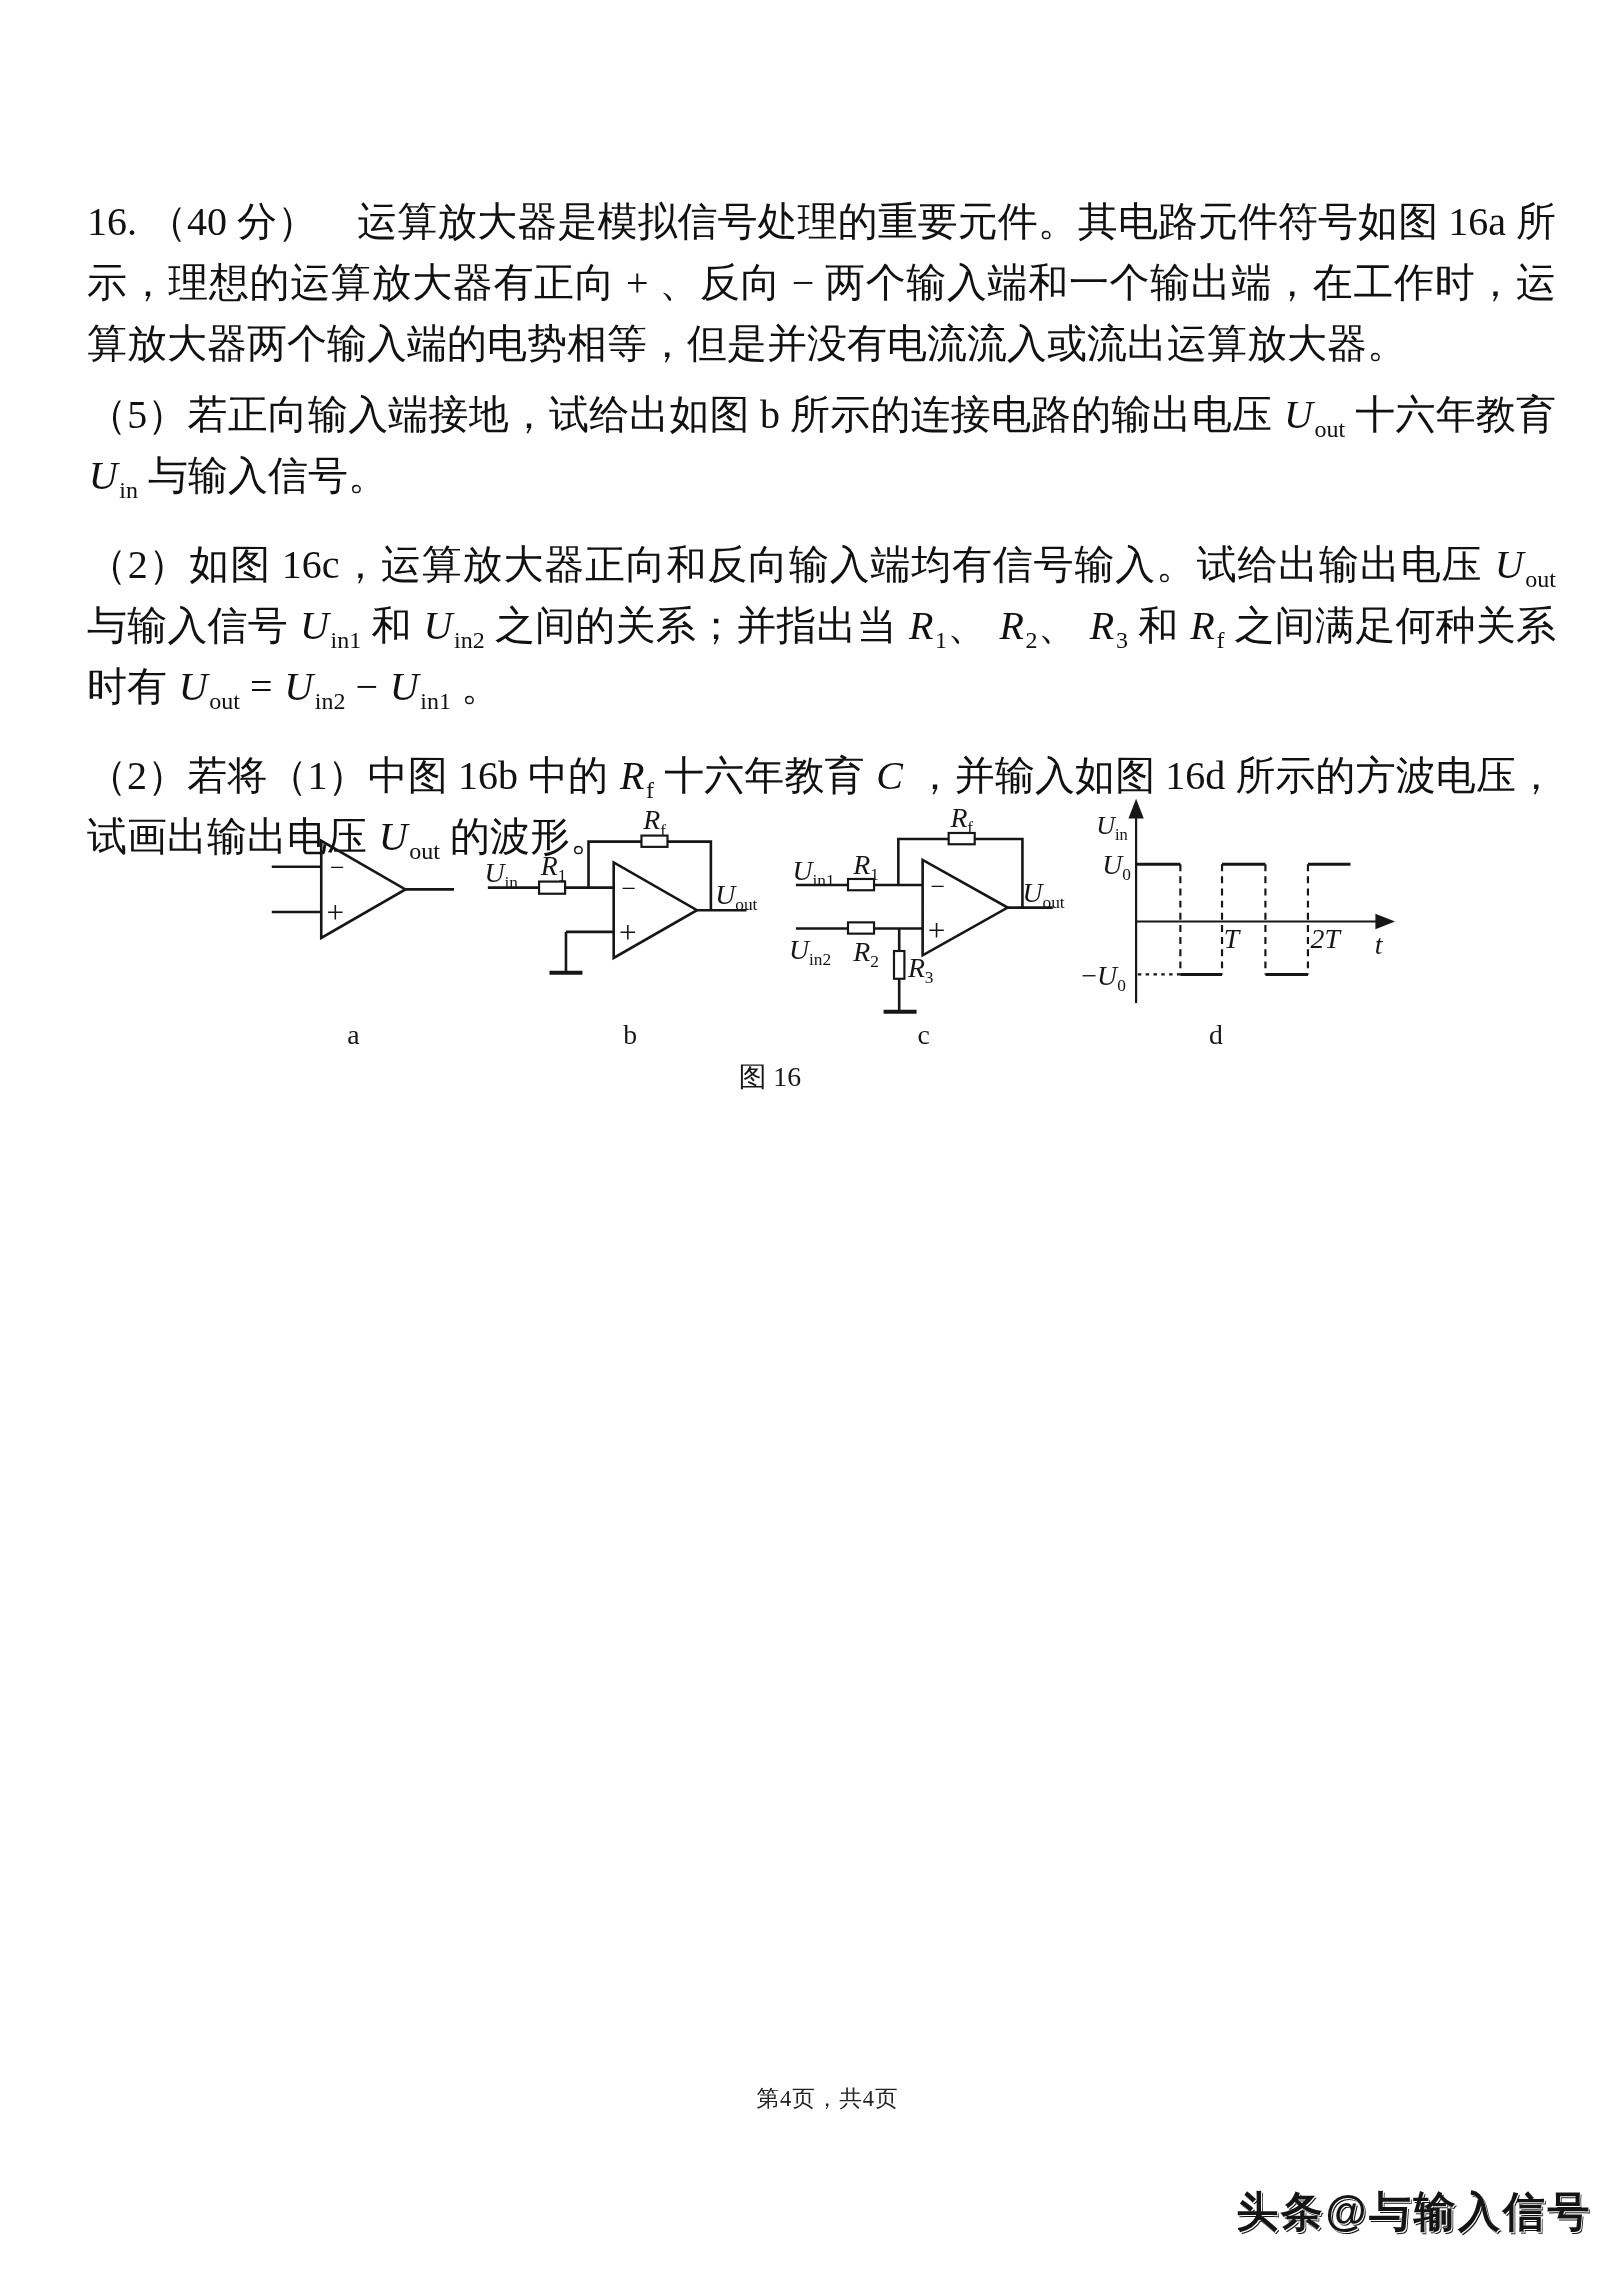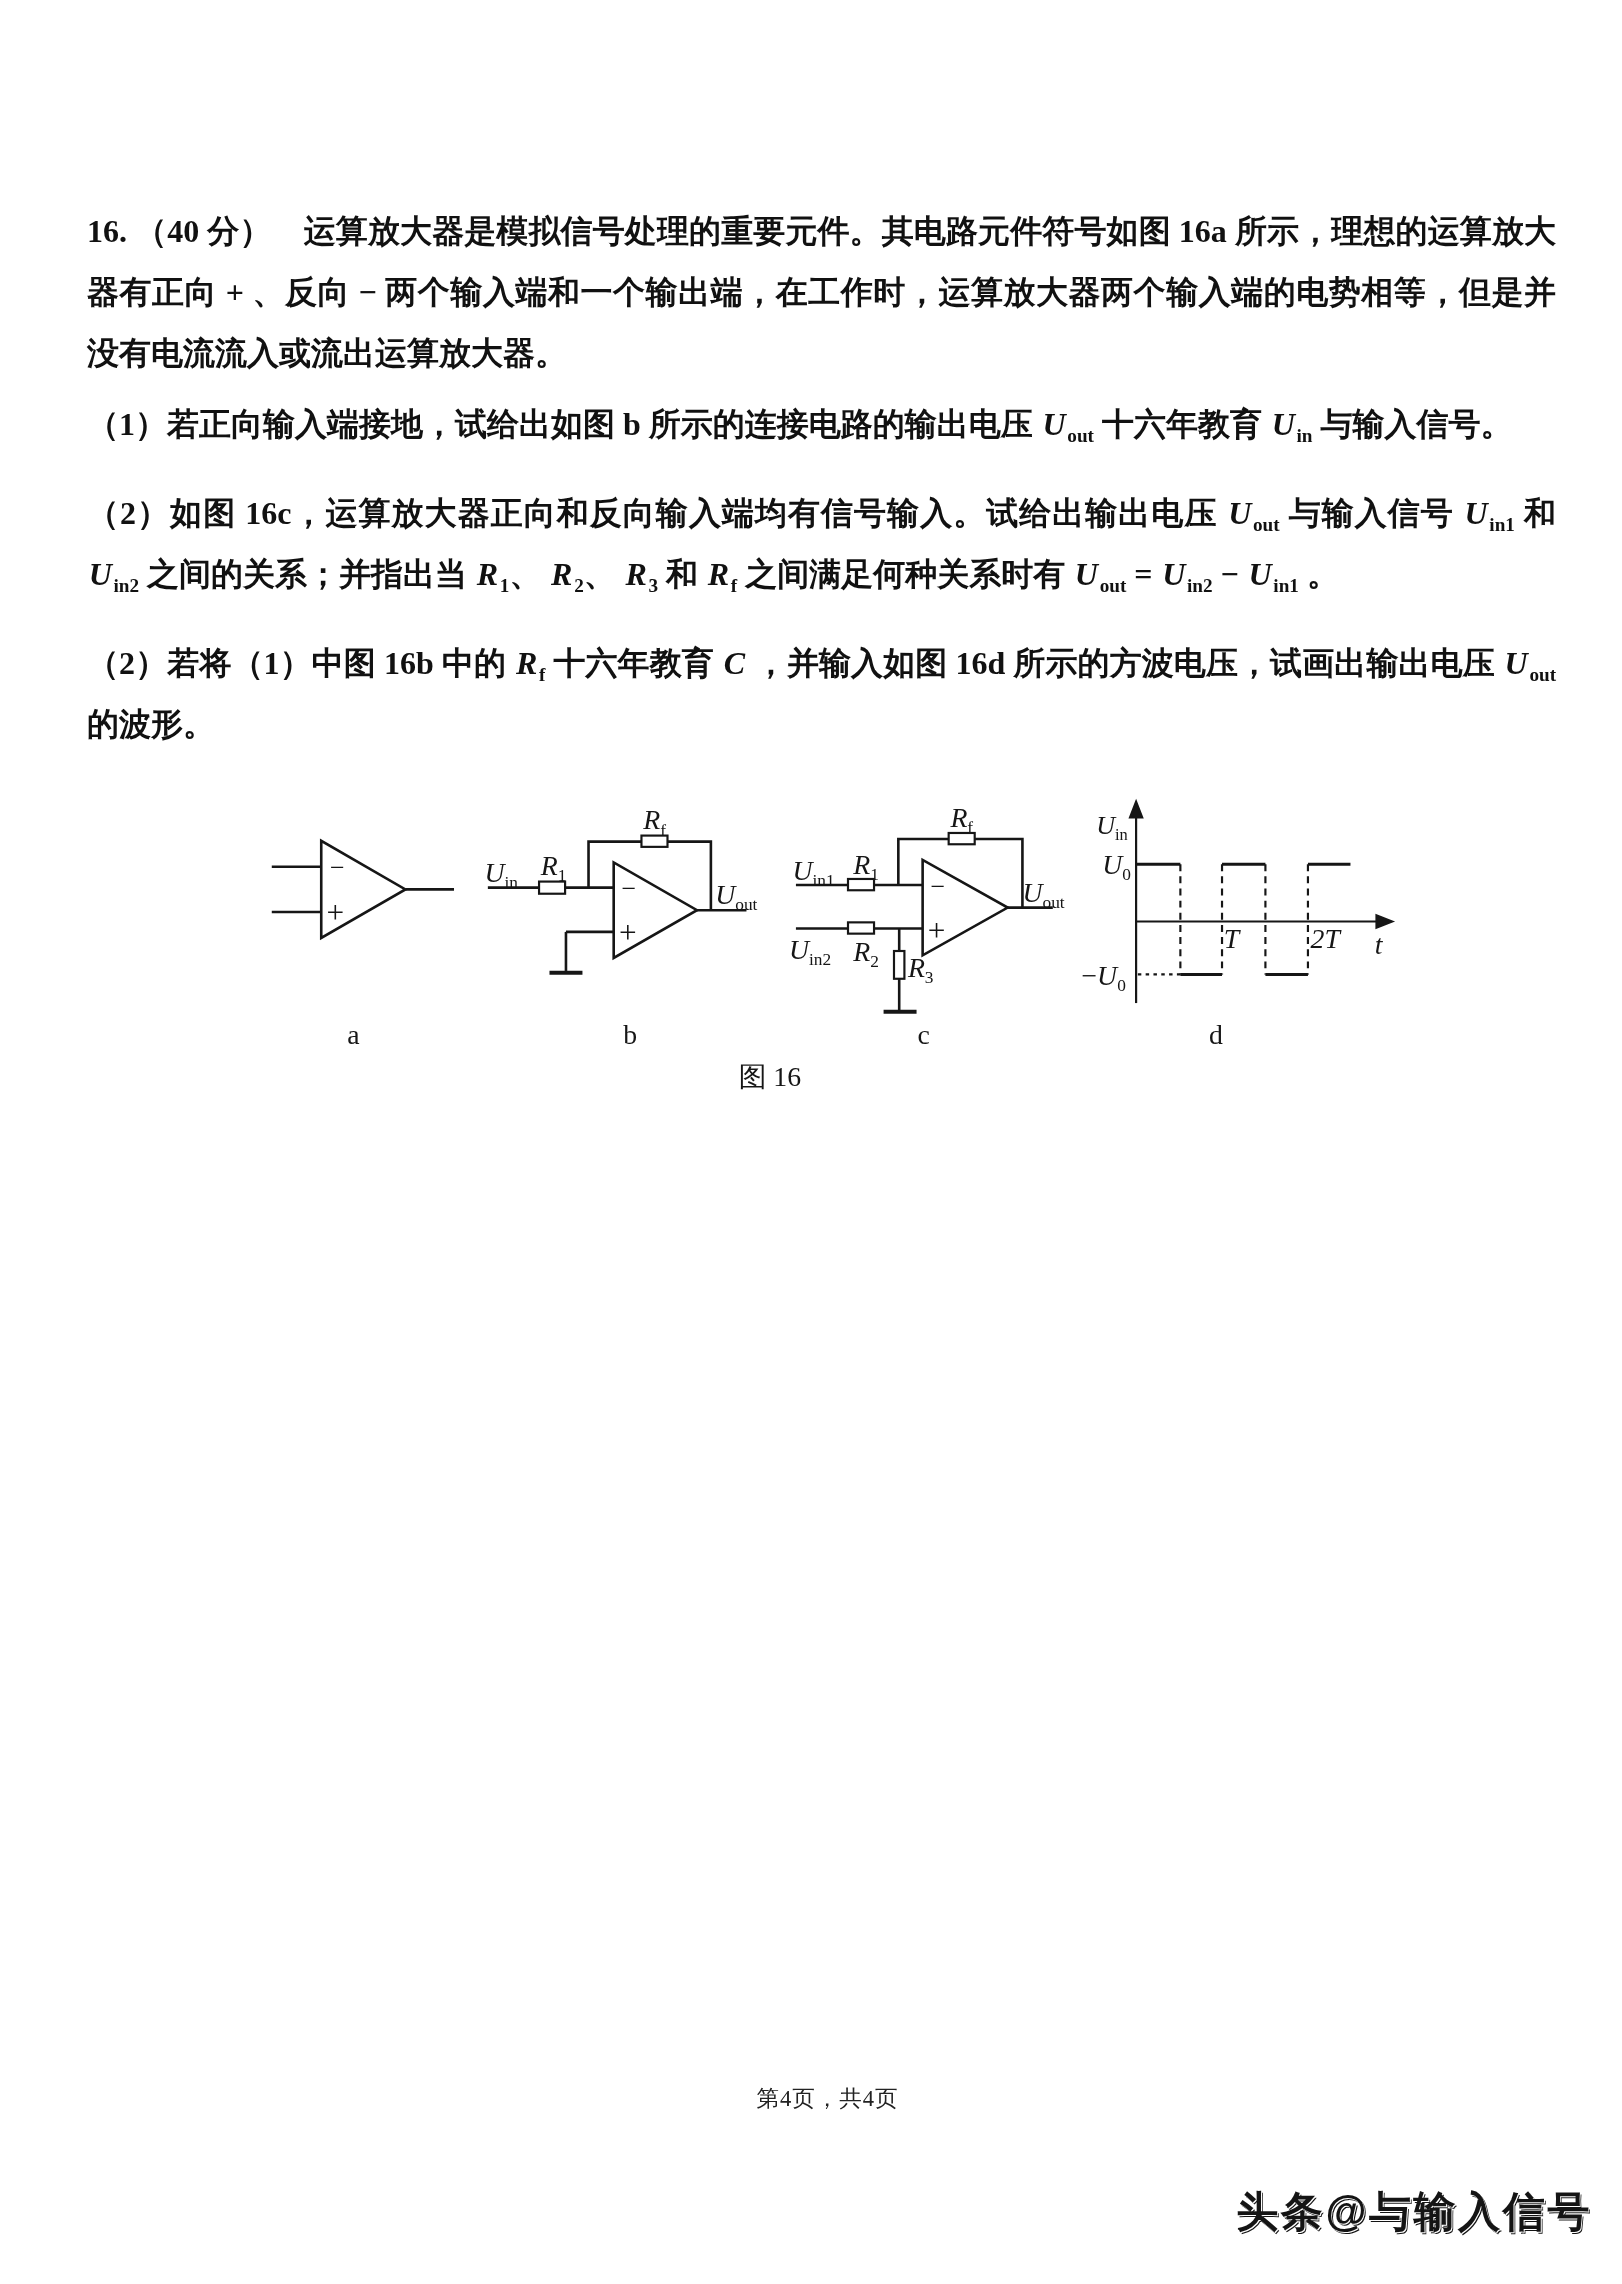--- a/index.html
+++ b/index.html
@@ -1,22 +1,22 @@
 <!DOCTYPE html>
 <html style="font-size:14px"><head>
 <meta charset="utf-8">
 <style>
   html,body{margin:0;padding:0;}
   body{
     width:1623px;height:2284px;position:relative;background:#ffffff;
     font-family:"Liberation Serif",serif;color:#111;
   }
   .doc{
-    position:absolute;left:87px;top:201px;width:1469px;
-    font-size:32px;line-height:61px;text-align:justify;font-weight:bold;
+    position:absolute;left:87px;top:191px;width:1469px;
+    font-size:40px;line-height:61px;text-align:justify;
   }
   .para{margin:0;}
   .para.gap-s{margin-bottom:10.4px;}
   .para.gap-m{margin-bottom:28px;}
   .var{font-style:italic;font-family:"Liberation Serif",serif;padding:0 1.7px;}
   sub.vsub{font-size:0.6em;line-height:0;}
   .figwrap{position:absolute;left:139px;top:786px;width:1267px;height:330px;}
   svg{display:block;}
   svg line,svg polyline,svg polygon,svg rect,svg path{stroke:#161616;}
   .figtext{font-family:"Liberation Serif",serif;fill:#161616;}
@@ -30,21 +30,21 @@
     font-family:"Liberation Sans",sans-serif;font-weight:bold;
     font-size:42px;color:#141414;letter-spacing:2.6px;
     text-shadow:0.9px 0.9px 0 #fff,1.7px 1.7px 0 #141414;
   }
 </style>
 </head>
 <body>
 
 <div class="doc">
   <p class="para gap-s"><span>16. （40 分）　运算放大器是模拟信号处理的重要元件。其电路元件符号如图 16a 所示，理想的运算放大器有正向 + 、反向 − 两个输入端和一个输出端，在工作时，运算放大器两个输入端的电势相等，但是并没有电流流入或流出运算放大器。</span></p>
-  <p class="para gap-m"><span>（1）若正向输入端接地，试给出如图 b 所示的连接电路的输出电压 </span><i class="var">U</i><sub class="vsub">out</sub><span> 十六年教育 </span><i class="var">U</i><sub class="vsub">in</sub><span> 与输入信号。</span></p>
+  <p class="para gap-m"><span>（5）若正向输入端接地，试给出如图 b 所示的连接电路的输出电压 </span><i class="var">U</i><sub class="vsub">out</sub><span> 十六年教育 </span><i class="var">U</i><sub class="vsub">in</sub><span> 与输入信号。</span></p>
   <p class="para gap-m"><span>（2）如图 16c，运算放大器正向和反向输入端均有信号输入。试给出输出电压 </span><i class="var">U</i><sub class="vsub">out</sub><span> 与输入信号 </span><i class="var">U</i><sub class="vsub">in1</sub><span> 和 </span><i class="var">U</i><sub class="vsub">in2</sub><span> 之间的关系；并指出当 </span><i class="var">R</i><sub class="vsub">1</sub><span>、 </span><i class="var">R</i><sub class="vsub">2</sub><span>、 </span><i class="var">R</i><sub class="vsub">3</sub><span> 和 </span><i class="var">R</i><sub class="vsub">f</sub><span> 之间满足何种关系时有 </span><i class="var">U</i><sub class="vsub">out</sub><span> = </span><i class="var">U</i><sub class="vsub">in2</sub><span> − </span><i class="var">U</i><sub class="vsub">in1</sub><span> 。</span></p>
   <p class="para"><span>（2）若将（1）中图 16b 中的 </span><i class="var">R</i><sub class="vsub">f</sub><span> 十六年教育 </span><i class="var">C</i><span> ，并输入如图 16d 所示的方波电压，试画出输出电压 </span><i class="var">U</i><sub class="vsub">out</sub><span> 的波形。</span></p>
 </div>
 
 <div class="figwrap">
 <svg width="1267" height="330" viewBox="0 0 1460 380">
 
   <g stroke-width="3">
     <line x1="153" y1="93" x2="210" y2="93"></line>
     <line x1="153" y1="145" x2="210" y2="145"></line>

